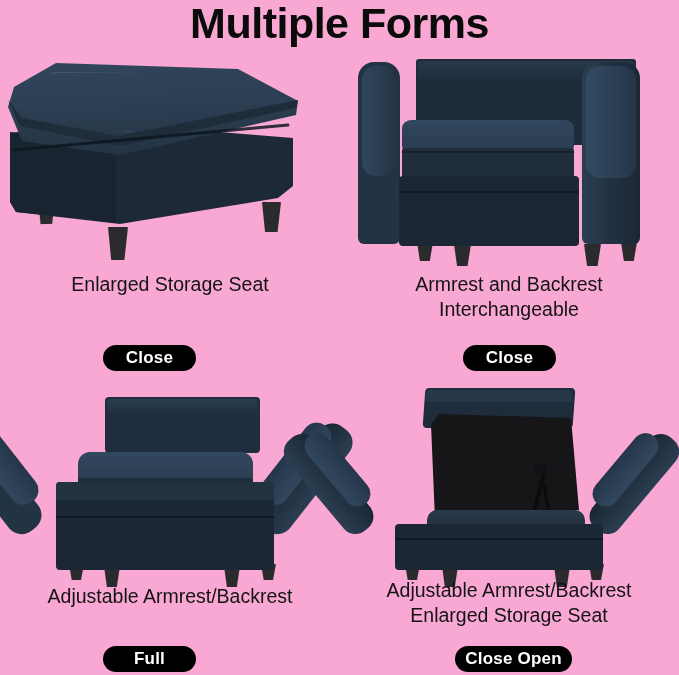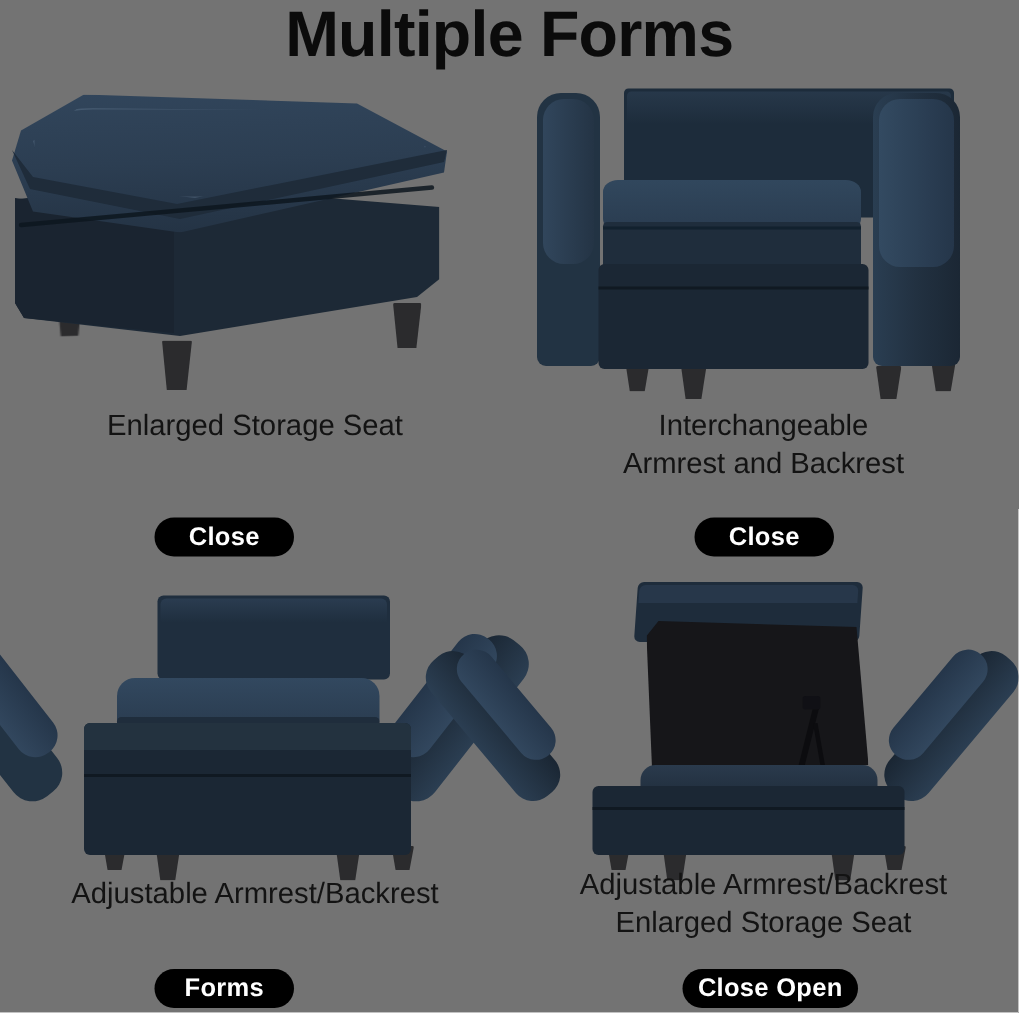--- a/index.html
+++ b/index.html
@@ -1,19 +1,19 @@
 <!DOCTYPE html>
 <html><head>
 <meta charset="utf-8">
 <style>
   * { margin:0; padding:0; box-sizing:border-box; }
   html,body { width:679px; height:675px; background:#ffffff; overflow:hidden; }
   body { font-family:"Liberation Sans", sans-serif; color:#111111; }
 
-  #page { position:relative; width:679px; height:675px; background:#737373; }
+  #page { position:relative; width:679px; height:675px; background:#f9a8d4; }
 
   
   .title {
     position:absolute; left:0; top:-1px; width:679px;
     text-align:center; font-size:43px; font-weight:bold;
     letter-spacing:-0.5px; color:#0b0b0b; line-height:48px;
   }
 
   
   .cell { position:absolute; }
@@ -123,22 +123,22 @@
       <div class="seat-top" style="left:63px; top:72px; width:172px; height:34px;
                   background:linear-gradient(180deg,#31475d,#2a3c50);"></div>
       <div class="seat-front" style="left:63px; top:100px; width:172px; height:36px; background:#1f2d3c;"></div>
 
       <div class="base-box" style="left:60px; top:128px; width:180px; height:70px; background:#1b2734;"></div>
       <div class="divider" style="left:60px; top:143px; width:180px; height:2px; background:#0e1720;"></div>
       <div class="divider" style="left:63px; top:103px; width:172px; height:2px; background:#11202c;"></div>
     </div>
 
     <div class="caption" style="top:224px;">
+      <div>Armrest and Backrest</div>
       <div>Interchangeable</div>
-      <div>Armrest and Backrest</div>
     </div>
 
     <div class="pill" style="left:124px; top:297px; width:93px;">
       <span>Close</span>
     </div>
   </div>
 
   <div class="cell" style="left:0px; top:378px; width:340px; height:297px;">
 
     <div class="stage" style="left:0; top:0; width:340px; height:200px;">
@@ -173,21 +173,21 @@
       <div class="base-box" style="left:56px; top:104px; width:218px; height:88px; background:#1b2734; border-radius:4px;"></div>
       <div class="pc" style="left:56px; top:104px; width:218px; height:18px; background:#23323f; border-radius:4px 4px 0 0;"></div>
       <div class="divider" style="left:56px; top:138px; width:218px; height:2px; background:#0e1720;"></div>
     </div>
 
     <div class="caption" style="top:206px;">
       <div>Adjustable Armrest/Backrest</div>
     </div>
 
     <div class="pill" style="left:103px; top:268px; width:93px;">
-      <span>Forms</span>
+      <span>Full</span>
     </div>
   </div>
 
   <div class="cell" style="left:339px; top:378px; width:340px; height:297px;">
 
     <div class="stage" style="left:0; top:0; width:340px; height:200px;">
 
       <div class="leg" style="left:66px; top:186px; width:15px; height:16px; clip-path:polygon(0 0,100% 0,80% 100%,18% 100%);"></div>
       <div class="leg" style="left:103px; top:188px; width:16px; height:21px; clip-path:polygon(0 0,100% 0,80% 100%,18% 100%);"></div>
       <div class="leg" style="left:215px; top:188px; width:16px; height:21px; clip-path:polygon(0 0,100% 0,80% 100%,18% 100%);"></div>

